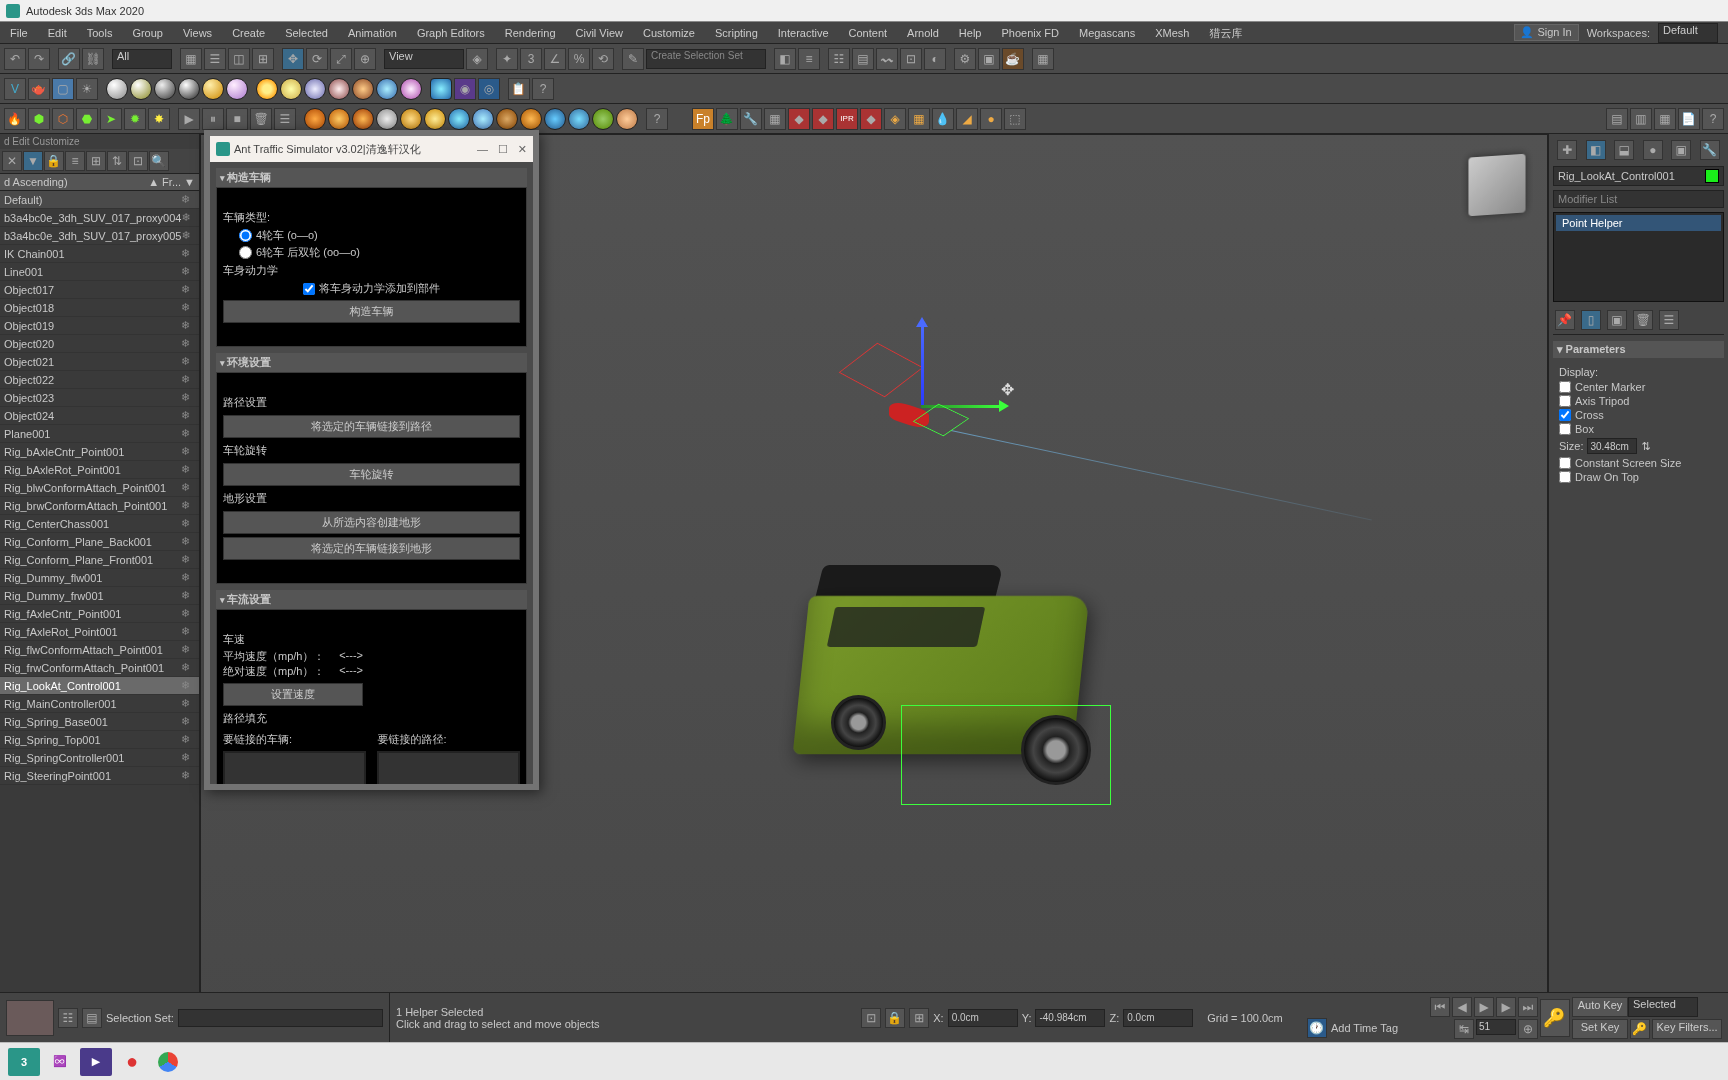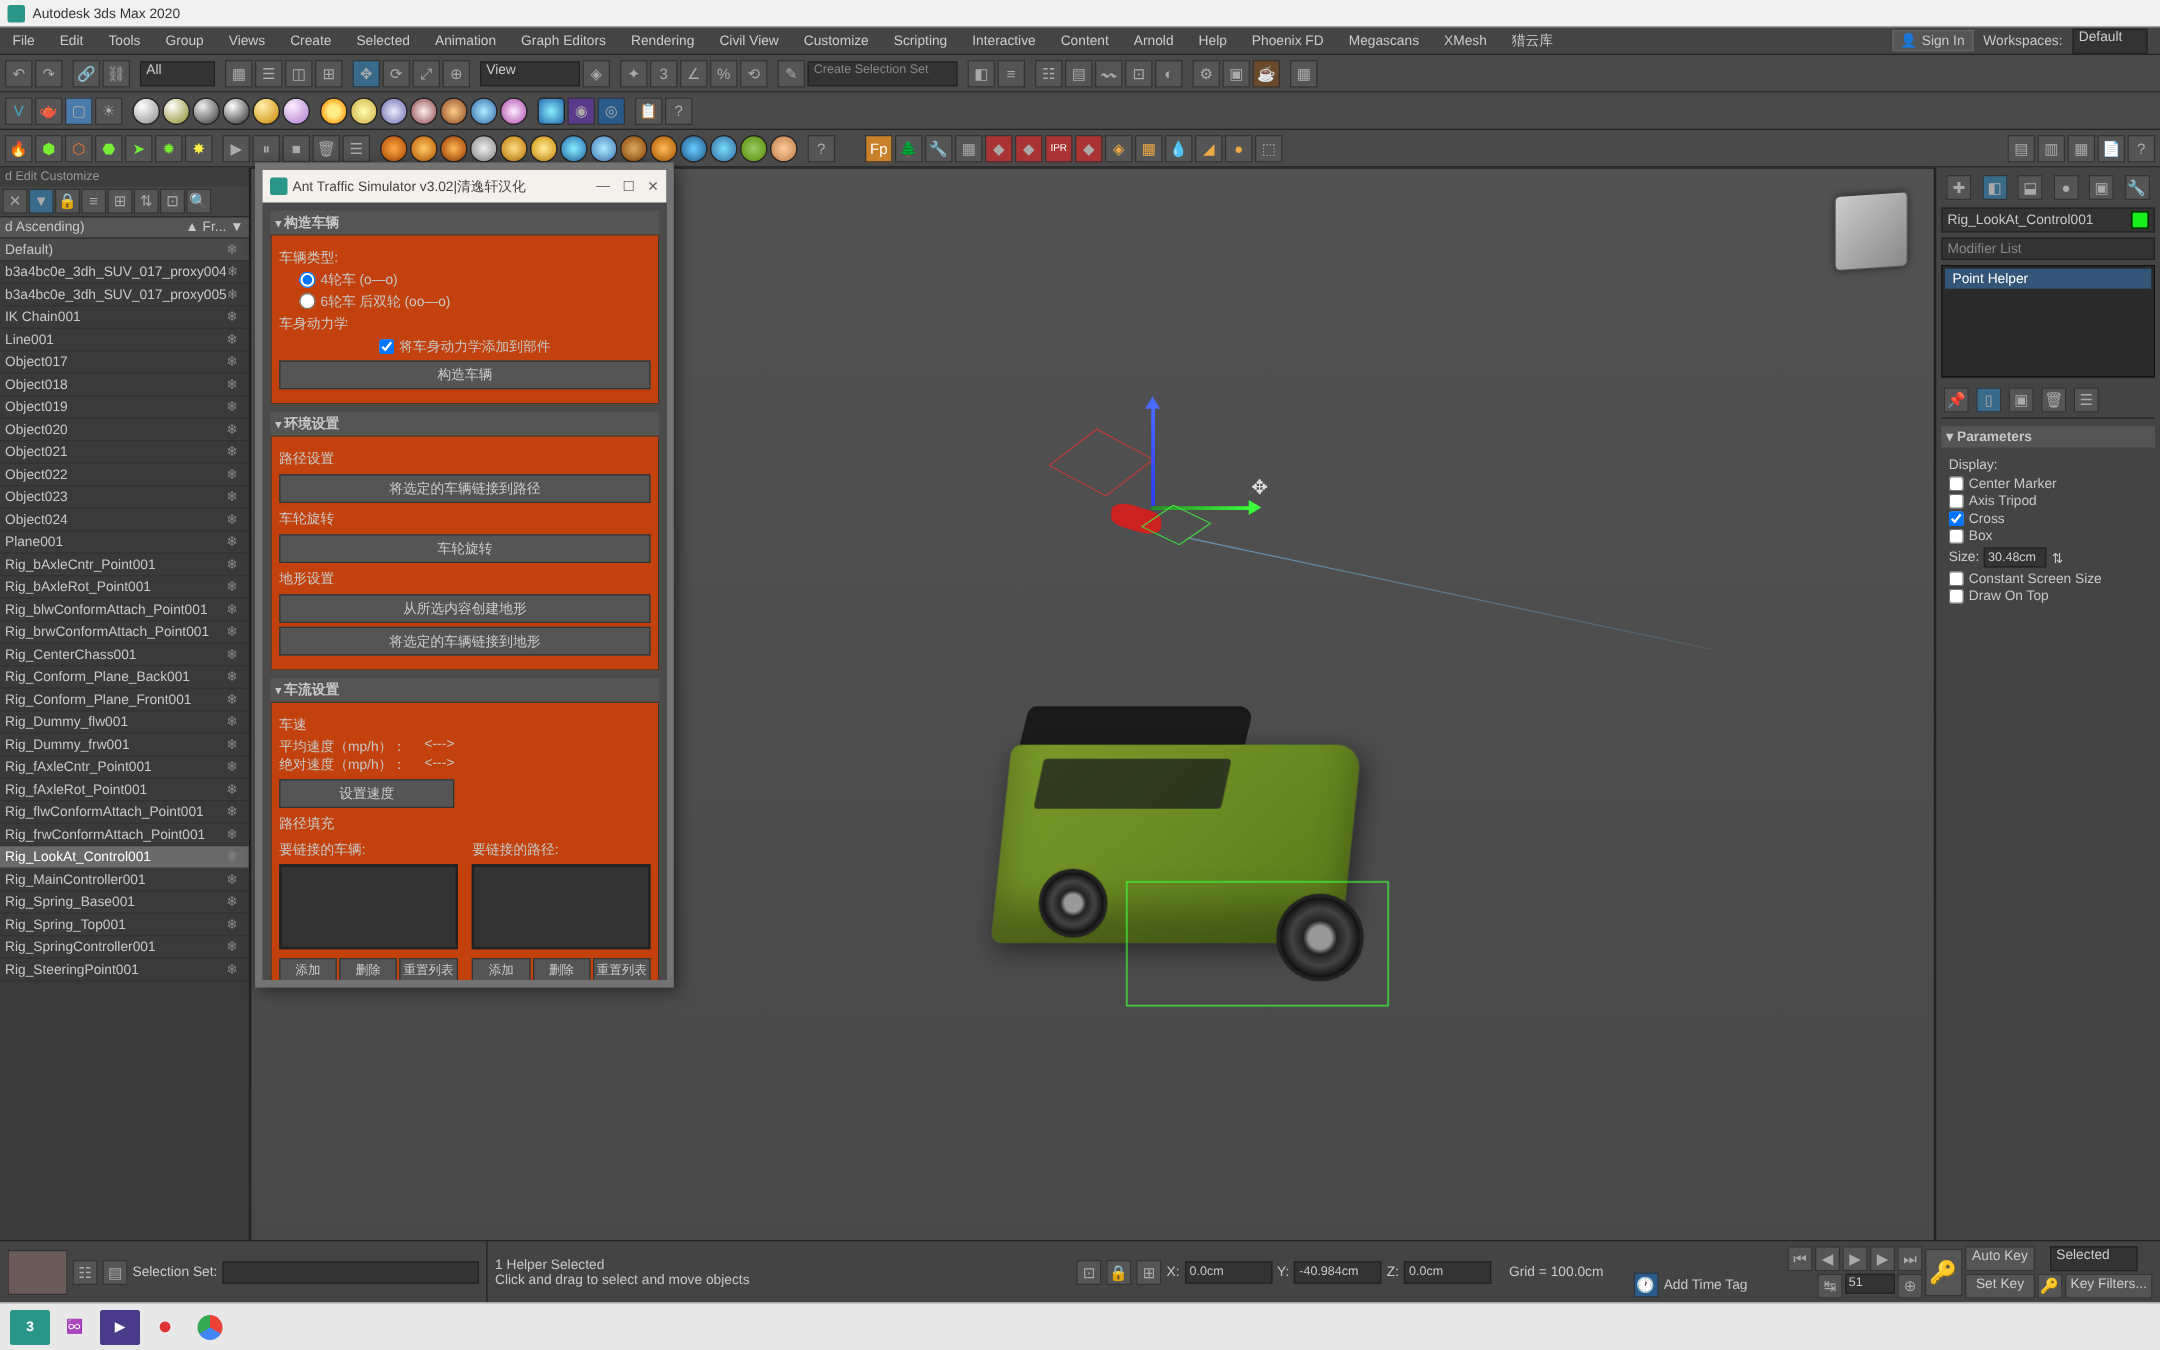--- a/index.html
+++ b/index.html
@@ -64,21 +64,21 @@
 .spinner { background:#333; border:1px solid #222; width:50px; height:16px; color:#ccc; padding:0 2px; font-size:10px; display:flex; align-items:center;}
 .dialog { position:absolute; left:204px; top:130px; width:335px; height:660px; background:#4a4a4a; border:6px solid #737373; box-shadow:3px 3px 12px rgba(0,0,0,0.5); }
 .dlg-title { background:#f4f0ec; color:#444; height:26px; display:flex; align-items:center; justify-content:space-between; padding:0 6px; }
 .dlg-title-left { display:flex; align-items:center; gap:4px;}
 .dlg-logo { width:14px; height:14px; background:#2a9688; border-radius:2px;}
 .dlg-controls { display:flex; gap:10px; color:#666;}
 .dlg-body { padding:6px; height:calc(100% - 26px); overflow:auto; background:#4a4a4a;}
 .rollout { margin-bottom:6px; }
 .roll-hdr { background:#555; padding:2px 4px; font-weight:bold; cursor:pointer; }
 .roll-hdr:before { content:"▾ "; font-size:9px;}
-.roll-body { padding:8px 6px; background:#c2410c; border:1px solid #3a3a3a;}
+.roll-body { padding:20px 6px; background:#000000; border:1px solid #3a3a3a;}
 .sub-label { padding:2px 0; color:#ccc; }
 .radio-row { display:flex; align-items:center; gap:4px; padding:1px 0 1px 16px;}
 .full-btn { width:100%; background:#555; border:1px solid #333; color:#ccc; padding:3px; margin:3px 0; cursor:pointer; text-align:center;}
 .speed-sec { display:flex; gap:8px; align-items:flex-start;}
 .speed-left { flex:1; }
 .list-box { width:48%; height:68px; background:#333; border:2px solid #222; }
 .list-row { display:flex; gap:4px; justify-content:space-between; margin-top:4px;}
 .third-row { display:flex; gap:2px; }
 .third-row .full-btn { flex:1; font-size:10px; padding:2px;}
 .status-bar { position:absolute; bottom:38px; left:0; right:0; height:50px; background:#444; border-top:1px solid #222; display:flex; align-items:center; }
@@ -623,21 +623,21 @@
         <div class="tbtn sm">⏭</div>
       </div>
       <div style="display:flex;gap:2px">
         <div class="tbtn sm">↹</div>
         <div class="spinner" style="width:40px">51</div>
         <div class="tbtn sm">⊕</div>
       </div>
     </div>
     <div class="tbtn" style="width:30px;height:38px;font-size:18px">🔑</div>
     <div style="display:flex;flex-direction:column;gap:2px">
-      <div style="display:flex;gap:12px">
+      <div style="display:flex;gap:0">
         <div class="full-btn" style="width:56px;margin:0;padding:1px">Auto Key</div>
         <div class="select-filter" style="width:70px">Selected</div>
       </div>
       <div style="display:flex;gap:2px">
         <div class="full-btn" style="width:56px;margin:0;padding:1px">Set Key</div>
         <div class="tbtn sm">🔑</div>
         <div class="full-btn" style="width:70px;margin:0;padding:1px">Key Filters...</div>
       </div>
     </div>
   </div>

